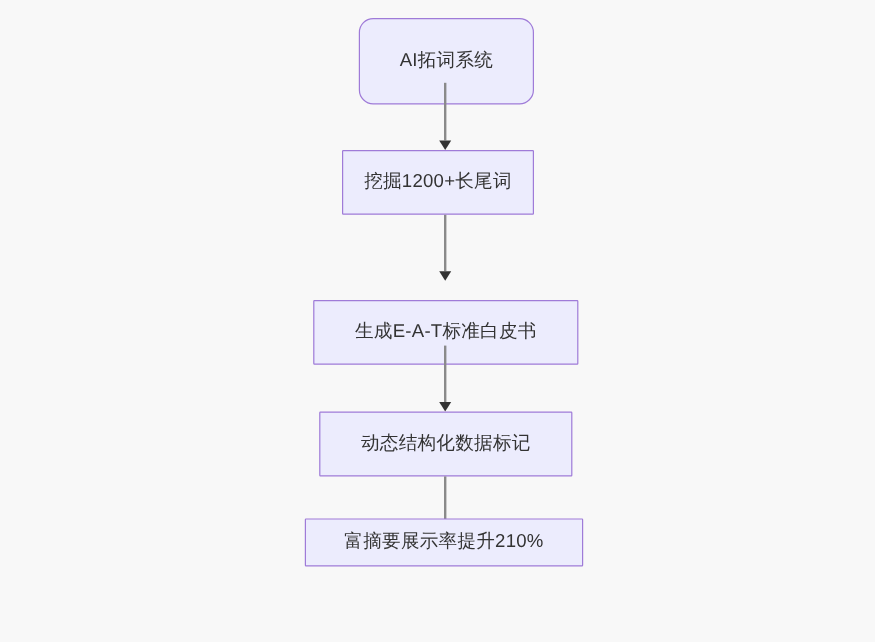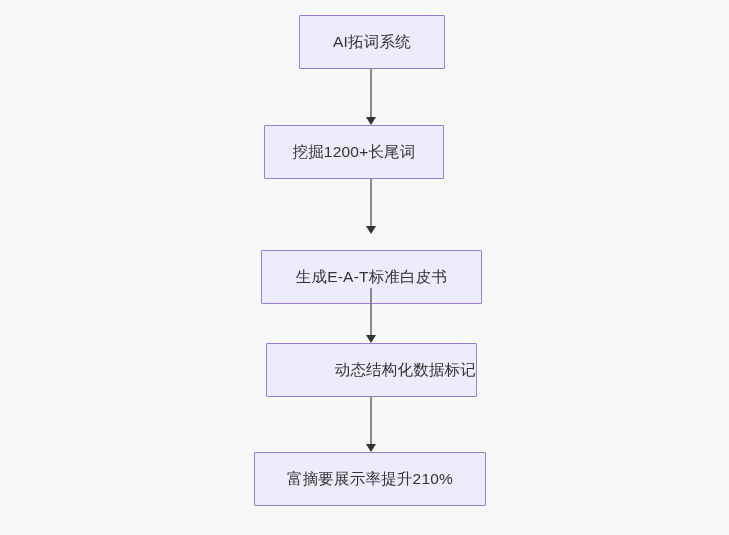--- a/index.html
+++ b/index.html
@@ -55,53 +55,53 @@
     border-left: 5px solid transparent;
     border-right: 5px solid transparent;
     border-top: 8px solid #333333;
   }
 </style>
 </head>
 <body>
 
 <div id="flowchart">
 
-  <div class="node" style="left:299px; top:15px; width:146px; height:54px;">
+  <div class="node" style="left:299px; top:15px; width:146px; height:72px;border-radius:12px;">
     <span class="node-label">AI拓词系统</span>
   </div>
 
   <div class="edge" style="left:370px; top:69px; width:2px; height:56px;">
     <div class="edge-line" style="height:48px;"></div>
     <div class="edge-arrow" style="top:48px;"></div>
   </div>
 
-  <div class="node" style="left:264px; top:125px; width:180px; height:54px;">
+  <div class="node" style="left:285px; top:125px; width:160px; height:54px;">
     <span class="node-label">挖掘1200+长尾词</span>
   </div>
 
   <div class="edge" style="left:370px; top:179px; width:2px; height:55px;">
     <div class="edge-line" style="height:47px;"></div>
     <div class="edge-arrow" style="top:47px;"></div>
   </div>
 
   <div class="node" style="left:261px; top:234px; width:221px; height:54px;margin-top:16px;">
     <span class="node-label">生成E-A-T标准白皮书</span>
   </div>
 
   <div class="edge" style="left:370px; top:288px; width:2px; height:55px;">
     <div class="edge-line" style="height:47px;"></div>
     <div class="edge-arrow" style="top:47px;"></div>
   </div>
 
-  <div class="node" style="left:266px; top:343px; width:211px; height:54px;justify-content:flex-end;">
+  <div class="node" style="left:266px; top:343px; width:211px; height:54px;">
     <span class="node-label">动态结构化数据标记</span>
   </div>
 
   <div class="edge" style="left:370px; top:397px; width:2px; height:55px;">
     <div class="edge-line" style="height:47px;"></div>
     <div class="edge-arrow" style="top:47px;"></div>
   </div>
 
-  <div class="node" style="left:254px; top:452px; width:232px; height:54px;">
+  <div class="node" style="left:254px; top:432px; width:232px; height:40px;">
     <span class="node-label">富摘要展示率提升210%</span>
   </div>
 
 </div>
 
 </body></html>

